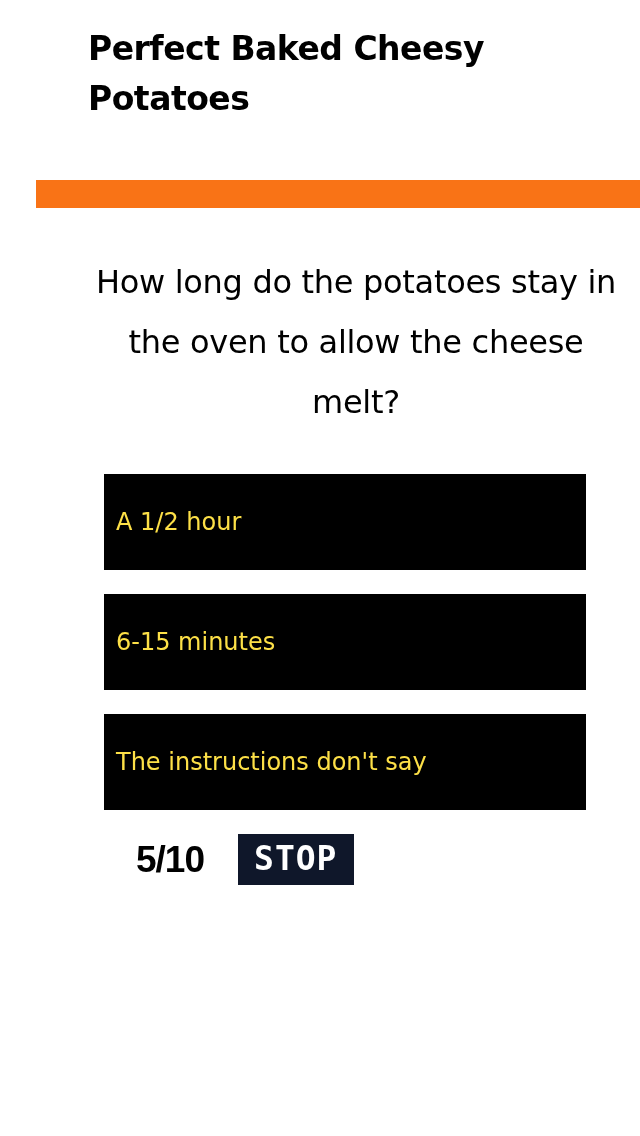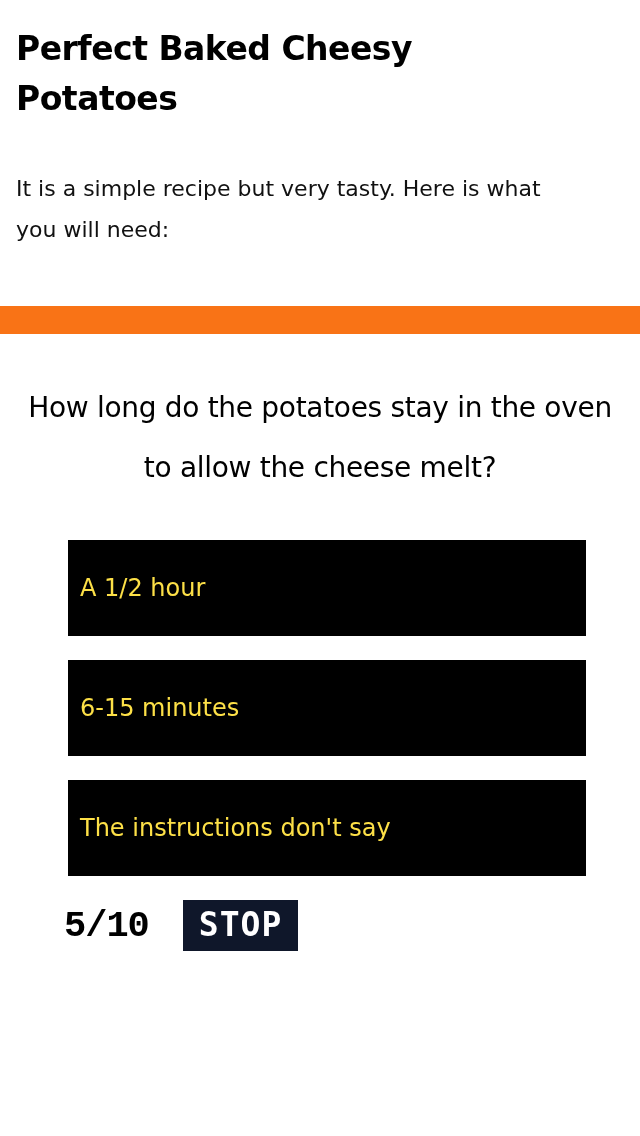--- a/index.html
+++ b/index.html
@@ -1,15 +1,15 @@
 <!DOCTYPE html>
 <html><head>
 <meta charset="utf-8">
 <style>
-  * { box-sizing: border-box; }
+  * { box-sizing: border-box; padding-left: 36px; }
   html, body {
     margin: 0;
     padding: 0;
     width: 640px;
     height: 1136px;
     background: #ffffff;
     font-family: "DejaVu Sans", sans-serif;
     overflow: hidden;
   }
   .page {
@@ -43,21 +43,21 @@
     margin-top: 56px;
     width: 100%;
     height: 28px;
     background: #f97316;
   }
   .quiz {
     padding: 0 16px;
   }
   .question {
     font-family: "DejaVu Sans", sans-serif;
-    font-size: 28px;
+    font-size: 32px;
     line-height: 60px;
     text-align: center;
     color: #000000;
     margin: 44px 0 0 0;
     letter-spacing: -0.3px;
   }
   .answers {
     margin-top: 42px;
     padding: 0 38px 0 52px;
   }
@@ -77,21 +77,21 @@
     cursor: pointer;
   }
   .footer {
     margin-top: 10px;
     padding: 0 0 0 48px;
     display: flex;
     align-items: center;
     gap: 34px;
   }
   .progress {
-    font-family: Liberation Mono, monospace;
+    font-family: Liberation Sans, sans-serif;
     font-weight: bold;
     font-size: 37px;
     color: #000000;
     letter-spacing: -1px;
   }
   .stop-btn {
     background: #0f172a;
     color: #ffffff;
     font-family: "DejaVu Sans Mono", monospace;
     font-weight: bold;
@@ -103,21 +103,20 @@
     line-height: 1;
   }
 </style>
 </head>
 <body>
 
 <div class="page">
 
   <div class="intro">
     <h1 class="recipe-title">Perfect Baked Cheesy Potatoes</h1>
-    <p class="recipe-desc">It is a simple recipe but very tasty. Here is what you will need:</p>
   </div>
 
   <div class="divider-bar"></div>
 
   <div class="quiz">
     <div class="question">How long do the potatoes stay in the oven to allow the cheese melt?</div>
 
     <div class="answers">
       <button class="answer">A 1/2 hour</button>
       <button class="answer">6-15 minutes</button>

